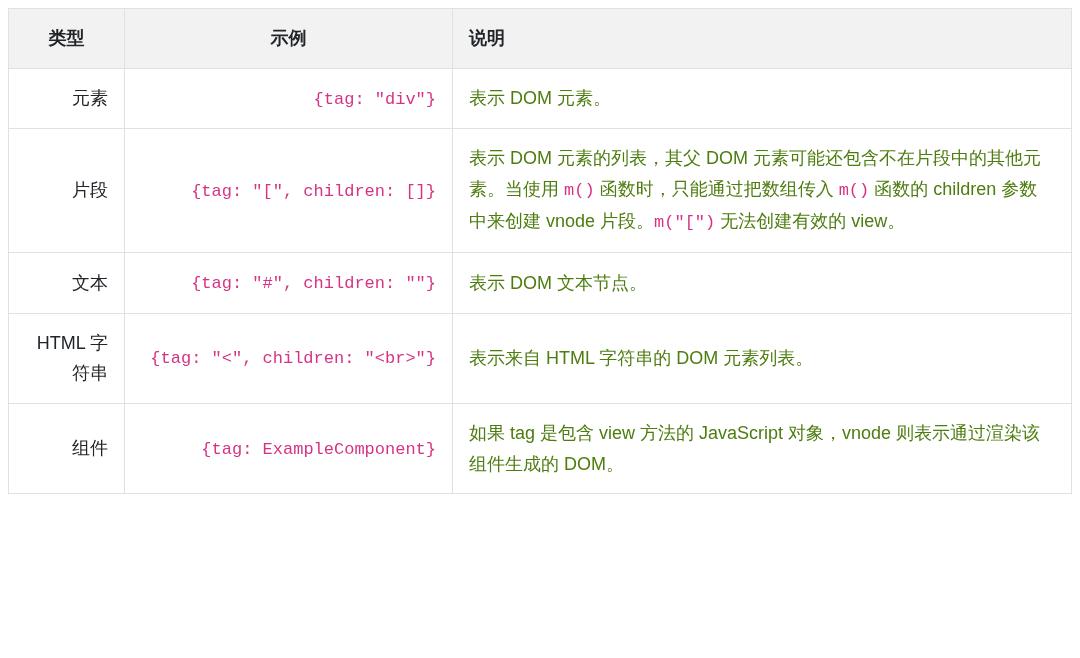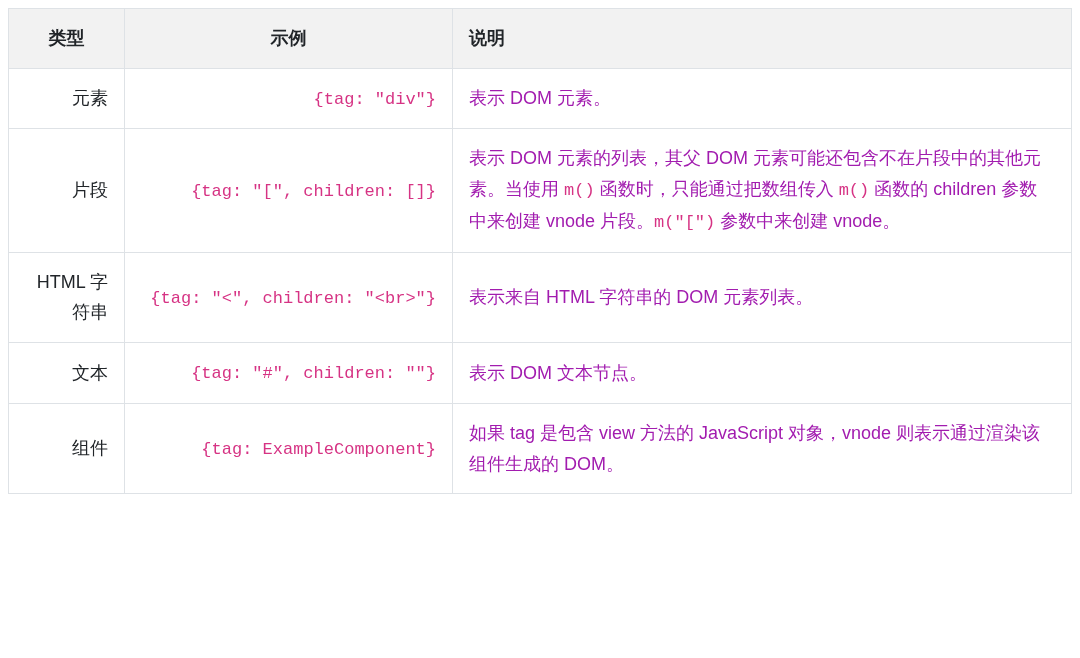--- a/index.html
+++ b/index.html
@@ -45,21 +45,21 @@
       font-size: 17px;
       color: #d63384;
       white-space: pre-wrap;
       word-break: break-word;
     }
     .inline-code {
       font-family: "SFMono-Regular", Consolas, "Liberation Mono", Menlo, monospace;
       font-size: 17px;
       color: #d63384;
     }
-    .desc-text { color: #a21caf; }
+    .desc-text { color: #4d7c0f; }
   </style>
 </head>
 <body>
 
 <div class="wrap">
   <table>
     <colgroup>
       <col class="c-type">
       <col class="c-ex">
       <col class="c-desc">
@@ -73,31 +73,31 @@
     </thead>
     <tbody id="tbody">
         <tr>
           <td class="center">元素</td>
           <td class="center"><span class="code">{tag: "div"}</span></td>
           <td class="col-desc"><span class="desc-text">表示 DOM 元素。</span></td>
         </tr>
         <tr>
           <td class="center">片段</td>
           <td class="center"><span class="code">{tag: "[", children: []}</span></td>
-          <td class="col-desc"><span class="desc-text">表示 DOM 元素的列表，其父 DOM 元素可能还包含不在片段中的其他元素。当使用 </span><span class="inline-code">m()</span><span class="desc-text"> 函数时，只能通过把数组传入 </span><span class="inline-code">m()</span><span class="desc-text"> 函数的 children 参数中来创建 vnode 片段。</span><span class="inline-code">m("[")</span><span class="desc-text"> 参数中来创建 vnode。</span></td>
+          <td class="col-desc"><span class="desc-text">表示 DOM 元素的列表，其父 DOM 元素可能还包含不在片段中的其他元素。当使用 </span><span class="inline-code">m()</span><span class="desc-text"> 函数时，只能通过把数组传入 </span><span class="inline-code">m()</span><span class="desc-text"> 函数的 children 参数中来创建 vnode 片段。</span><span class="inline-code">m("[")</span><span class="desc-text"> 无法创建有效的 view。</span></td>
+        </tr>
+        <tr>
+          <td class="center">文本</td>
+          <td class="center"><span class="code">{tag: "#", children: ""}</span></td>
+          <td class="col-desc"><span class="desc-text">表示 DOM 文本节点。</span></td>
         </tr>
         <tr>
           <td class="center">HTML 字符串</td>
           <td class="center"><span class="code">{tag: "&lt;", children: "&lt;br&gt;"}</span></td>
           <td class="col-desc"><span class="desc-text">表示来自 HTML 字符串的 DOM 元素列表。</span></td>
-        </tr>
-        <tr>
-          <td class="center">文本</td>
-          <td class="center"><span class="code">{tag: "#", children: ""}</span></td>
-          <td class="col-desc"><span class="desc-text">表示 DOM 文本节点。</span></td>
         </tr>
         <tr>
           <td class="center">组件</td>
           <td class="center"><span class="code">{tag: ExampleComponent}</span></td>
           <td class="col-desc"><span class="desc-text">如果 tag 是包含 view 方法的 JavaScript 对象，vnode 则表示通过渲染该组件生成的 DOM。</span></td>
         </tr>
       </tbody>
   </table>
 </div>
 

